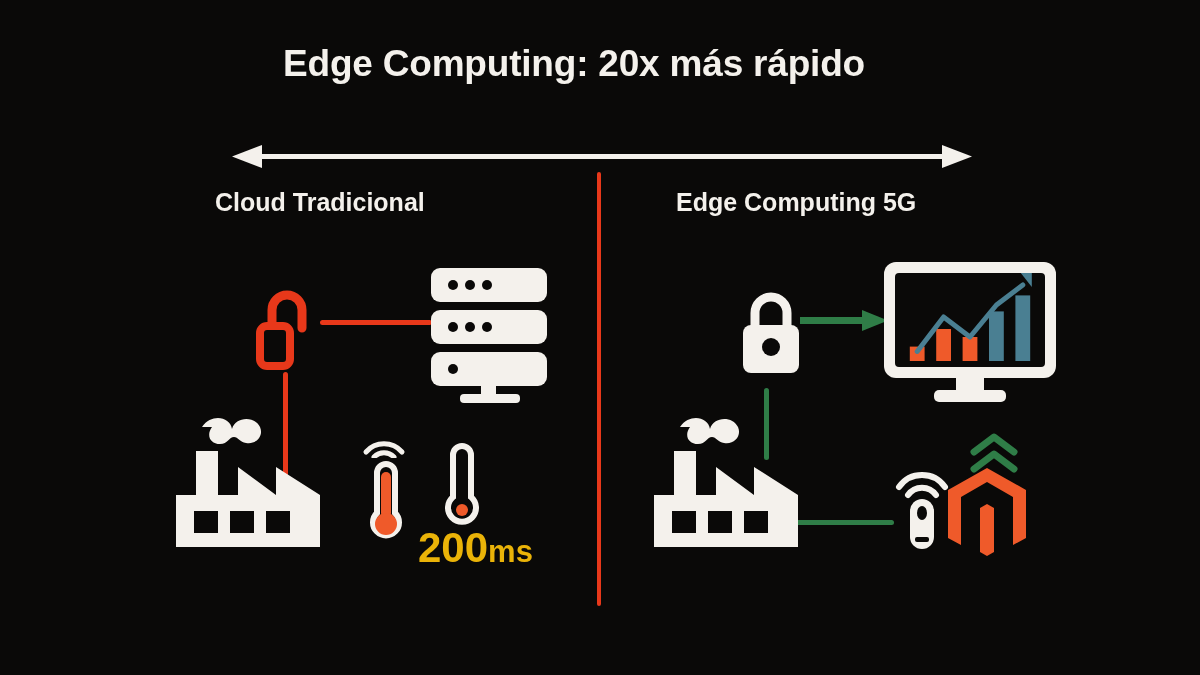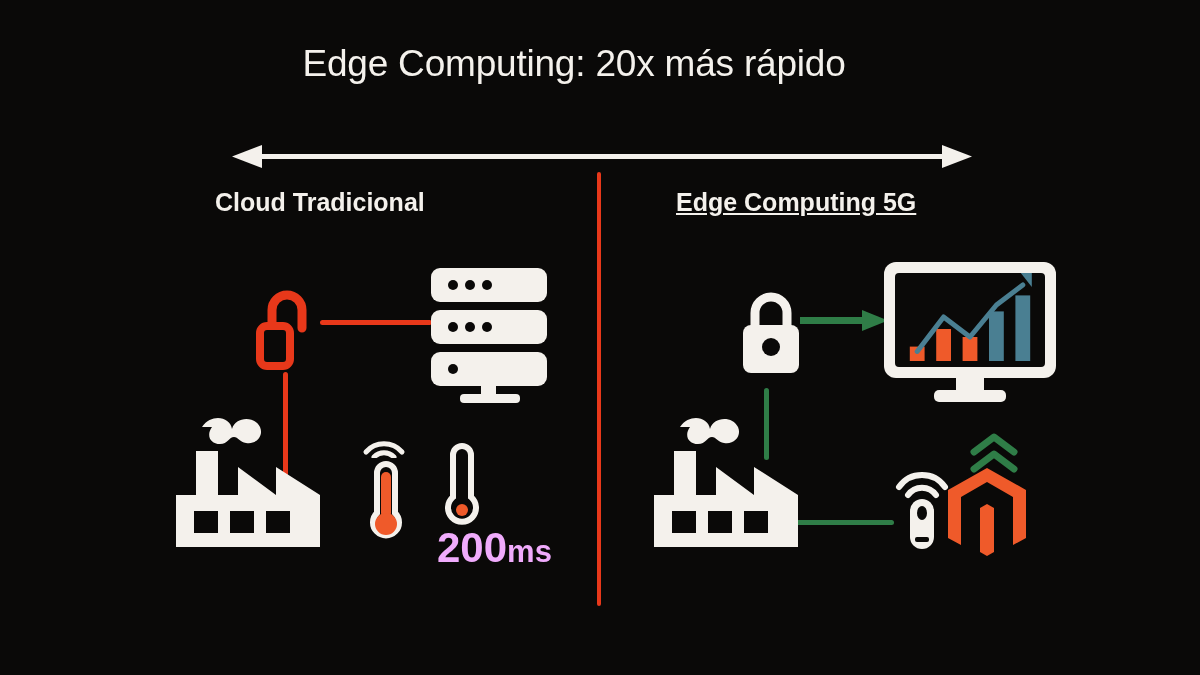--- a/index.html
+++ b/index.html
@@ -6,49 +6,49 @@
   body{
     width:1200px;height:675px;overflow:hidden;
     font-family:"Liberation Sans","DejaVu Sans",sans-serif;
     position:relative;
   }
   .stage{position:absolute;inset:0;background:#0a0908;}
 
   
   .title{
     position:absolute;left:0;top:43px;width:1148px;text-align:center;
-    color:#f4f1ec;font-size:37px;font-weight:normal;letter-spacing:-0.2px;
+    color:#f4f1ec;font-size:37px;font-weight:bold;letter-spacing:-0.2px;
     white-space:nowrap;
   }
 
   
   .axis{position:absolute;left:232px;top:143px;width:740px;height:28px;}
 
   
   .col-head{
     position:absolute;top:188px;color:#f4f1ec;
     font-size:25px;font-weight:bold;white-space:nowrap;
   }
   .col-head.left{left:215px;}
-  .col-head.right{left:676px;text-decoration:underline;}
+  .col-head.right{left:676px;}
 
   
   .divider{
     position:absolute;left:597px;top:172px;width:4px;height:434px;
     background:#e8381a;border-radius:2px;
   }
 
   
   .ic{position:absolute;}
 
   
   .lat{position:absolute;font-weight:bold;white-space:nowrap;}
   .lat .big{font-size:42px;}
   .lat .unit{font-size:31px;}
-  .lat.slow{left:418px;top:524px;color:#f0abfc;margin-left:19px;}
+  .lat.slow{left:418px;top:524px;color:#eab308;}
   .lat.fast{left:903px;top:573px;color:#3f8f50;}
   .lat.fast .big{font-size:38px;}
   .lat.fast .unit{font-size:29px;}
 
   
   .line{position:absolute;border-radius:3px;}
 </style>
 </head>
 <body>
 

